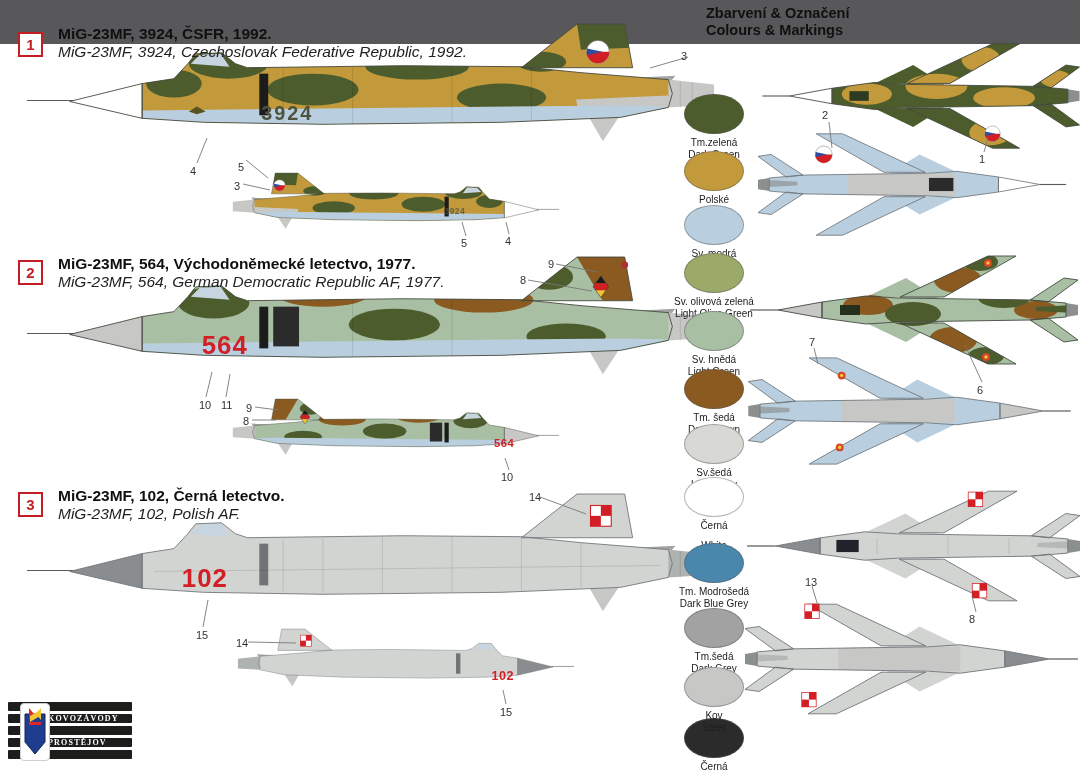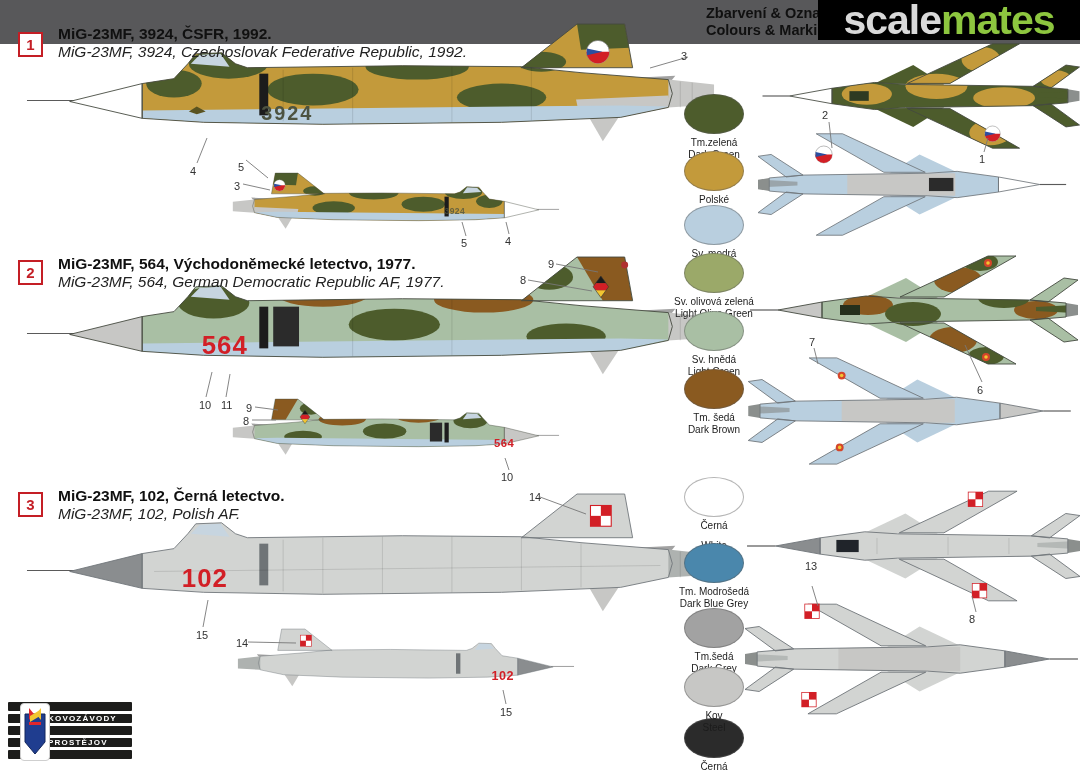--- a/index.html
+++ b/index.html
@@ -31,21 +31,21 @@
   .f-dg{fill:var(--dark_green)} .f-br{fill:var(--brown)} .f-lb{fill:var(--light_blue)} .f-lg{fill:var(--light_green)} .f-db{fill:var(--dark_brown)} .f-wh{fill:var(--white)}
   .f-dgr{fill:var(--dark_grey)} .f-st{fill:var(--steel)} .f-bk{fill:var(--black)}
   .f-af{fill:var(--airframe_grey)} .f-glass{fill:var(--glass)} .f-nose3{fill:#8a8d8f}
   .f-red{fill:var(--number_red)} .f-num1{fill:var(--num_olive)}
   .oln{fill:none;stroke:#44493f;stroke-width:0.9;}
   .oln3{fill:none;stroke:#70767a;stroke-width:0.9;}
   .pl{stroke:rgba(0,0,0,0.16);stroke-width:0.7;}
   .thin{stroke:#5a5a5a;stroke-width:1.2;}
   .ac-num{font-family:"Liberation Sans",sans-serif;font-weight:bold;}
   
-  .kp{position:absolute;left:8px;top:702px;width:148px;height:60px;z-index:4;}
+  .kp{position:absolute;left:8px;top:702px;width:148px;height:60px;z-index:4;font-family:Liberation Serif, serif;}
   .kp .bar{position:absolute;left:0;width:124px;height:9px;background:#1d1d1b;border-radius:1px;}
   .kp .btxt{position:absolute;left:40px;color:#fff;font-size:8px;font-weight:bold;
             letter-spacing:1.2px;line-height:9px;}
   .kp .shield-box{position:absolute;left:12px;top:1px;width:28px;height:56px;background:#fff;
                   border-radius:4px;z-index:2;border:1px solid #cfcfcf;}
 </style>
 </head>
 <body>
 
 <div id="canvas">
@@ -110,24 +110,20 @@
           <circle r="1.8" fill="#f2c531"></circle>
         </g>
     </defs>
   </svg>
 
   <div class="topbar"></div>
   <div class="hdr-right">
     <div>Zbarvení &amp; Označení</div>
     <div>Colours &amp; Markings</div>
   </div>
-  <div class="watermark">
-    <span class="wm1">scale</span>
-      <span class="wm2">mates</span>
-  </div>
 
   <div class="badge" style="left:18px;top:32px">
       <span>1</span>
     </div>
   <div class="ttl" style="top:25px">MiG-23MF, 3924, ČSFR, 1992.</div>
   <div class="ttl it" style="top:43px">MiG-23MF, 3924, Czechoslovak Federative Republic, 1992.</div>
 
   <div class="badge" style="left:18px;top:260px">
       <span>2</span>
     </div>
@@ -525,21 +521,21 @@
   <span class="co" style="left:221px;top:399px">11</span>
   <span class="co" style="left:246px;top:402px">9</span>
   <span class="co" style="left:243px;top:415px">8</span>
   <span class="co" style="left:501px;top:471px">10</span>
   <span class="co" style="left:809px;top:336px">7</span>
   <span class="co" style="left:977px;top:384px">6</span>
   <span class="co" style="left:529px;top:491px">14</span>
   <span class="co" style="left:196px;top:629px">15</span>
   <span class="co" style="left:236px;top:637px">14</span>
   <span class="co" style="left:500px;top:706px">15</span>
-  <span class="co" style="left:805px;top:560px">13</span>
+  <span class="co" style="left:805px;top:576px">13</span>
   <span class="co" style="left:969px;top:613px">8</span>
 
   <div class="lg-item" style="top:94px">
     <div class="lg-sw" style="background: rgb(77, 92, 44);"></div>
     <div class="lg-t">Tm.zelená</div>
     <div class="lg-t" style="margin-top:0">Dark Green</div>
   </div>
   <div class="lg-item" style="top:151px">
     <div class="lg-sw" style="background: rgb(195, 154, 59);"></div>
     <div class="lg-t">Polské</div>
@@ -557,20 +553,25 @@
   </div>
   <div class="lg-item" style="top:311px">
     <div class="lg-sw" style="background: rgb(169, 191, 164);"></div>
     <div class="lg-t">Sv. hnědá</div>
     <div class="lg-t" style="margin-top:0">Light Green</div>
   </div>
   <div class="lg-item" style="top:369px">
     <div class="lg-sw" style="background: rgb(138, 90, 32);"></div>
     <div class="lg-t">Tm. šedá</div>
     <div class="lg-t" style="margin-top:0">Dark Brown</div>
+  </div>
+  <div class="lg-item" style="top:424px">
+    <div class="lg-sw" style="background: rgb(216, 216, 212);"></div>
+    <div class="lg-t">Sv.šedá</div>
+    <div class="lg-t" style="margin-top:0">Light Grey</div>
   </div>
   <div class="lg-item" style="top:477px">
     <div class="lg-sw" style="background: rgb(255, 255, 255);"></div>
     <div class="lg-t">Černá</div>
     <div class="lg-t" style="margin-top:8px">White</div>
   </div>
   <div class="lg-item" style="top:543px">
     <div class="lg-sw" style="background: rgb(74, 135, 172);"></div>
     <div class="lg-t">Tm. Modrošedá</div>
     <div class="lg-t" style="margin-top:0">Dark Blue Grey</div>

